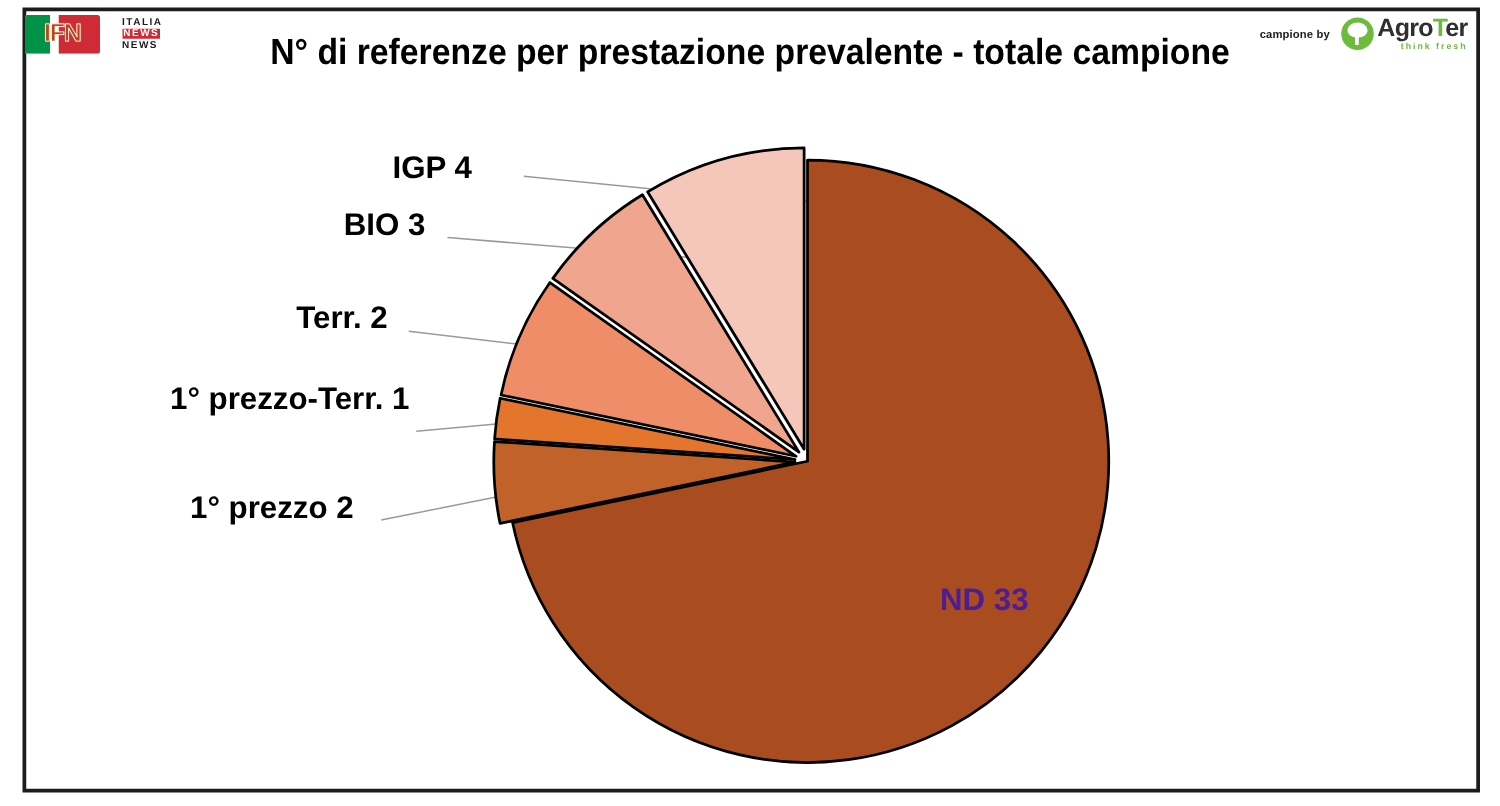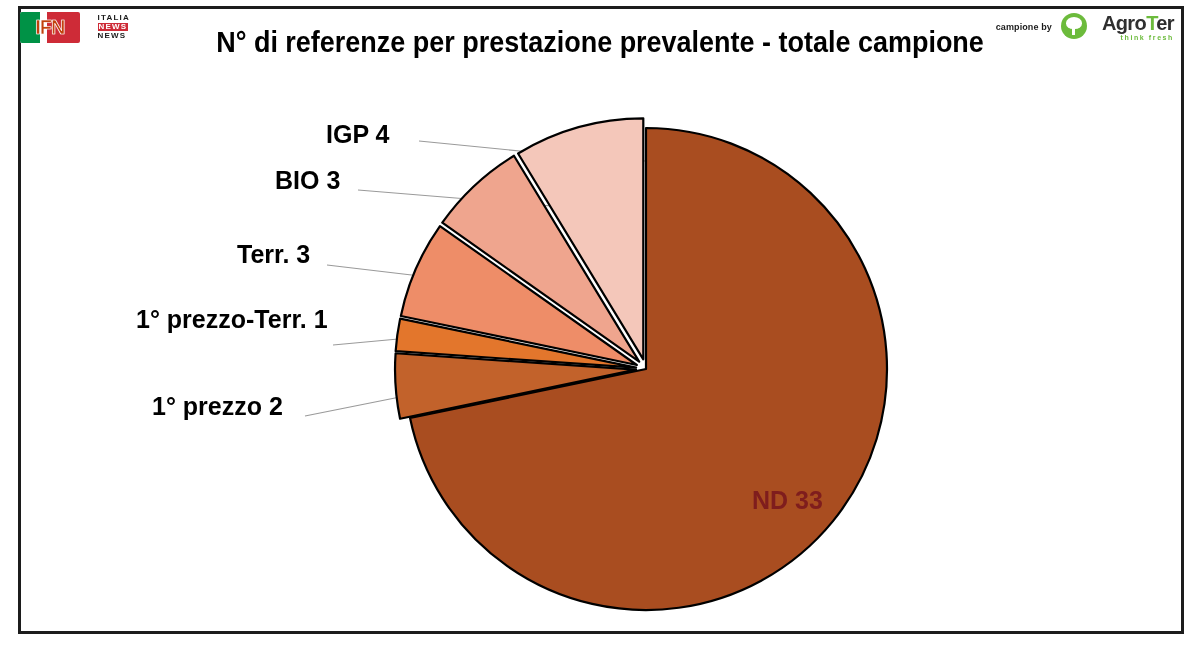--- a/index.html
+++ b/index.html
@@ -110,22 +110,21 @@
   #powered-by {
     font-family: "Liberation Sans", sans-serif;
     font-size: 9px;
     font-weight: bold;
     color: #1b1b1b;
     margin-right: 9px;
     letter-spacing: 0.1px;
   }
   .agro-mark {
     display: flex;
-    align-items: flex-start;
-    gap: 12px;
+    align-items: center;
   }
   .agro-circle {
     width: 26px; height: 26px;
     border-radius: 50%;
     background: #6cbb3c;
     position: relative;
     margin-right: 3px;
     flex: none;
   }
   .agro-circle .trunk {
@@ -205,37 +204,36 @@
   
   .callout {
     position: absolute;
     font-family: "Liberation Sans", sans-serif;
     font-weight: bold;
     font-size: 25px;
     color: #000000;
     white-space: nowrap;
     z-index: 4;
   }
-  #label-igp           { left: 326px; top: 120px; }
+  #label-igp           { left: 314px; top: 120px; }
   #label-bio           { left: 275px; top: 166px; }
   #label-terr          { left: 237px; top: 240px; }
   #label-prezzo-terr   { left: 136px; top: 305px; }
   #label-prezzo        { left: 152px; top: 392px; }
 
   #label-nd {
     position: absolute;
     left: 752px;
     top: 466px;
     font-family: "Liberation Sans", sans-serif;
     font-weight: bold;
     font-size: 25px;
-    color: #7f1d1d;
+    color: #4c1d95;
     white-space: nowrap;
     z-index: 4;
-    margin-top: 20px;
   }
 </style>
 </head>
 <body>
 
 <div id="slide">
   <div id="frame"></div>
 
   <div id="ifn-logo">
     <div class="ifn-mark">
@@ -281,18 +279,18 @@
           <path d="M 636.02 369.68 L 400.06 418.72 A 241 241 0 0 1 395.59 353.24 Z" fill="#c2622b" class="slice-path"></path>
           <path d="M 636.09 367.64 L 395.65 351.19 A 241 241 0 0 1 400.13 318.61 Z" fill="#e3762c" class="slice-path"></path>
           <path d="M 636.83 365.02 L 400.87 315.98 A 241 241 0 0 1 439.94 226.04 Z" fill="#ee8d68" class="slice-path"></path>
           <path d="M 639.17 361.69 L 442.28 222.71 A 241 241 0 0 1 513.95 155.78 Z" fill="#efa58e" class="slice-path"></path>
           <path d="M 643.30 359.37 L 518.08 153.46 A 241 241 0 0 1 643.30 118.37 Z" fill="#f4c7ba" class="slice-path"></path>
         </g>
     </svg>
 
     <div class="callout" id="label-igp">IGP 4</div>
     <div class="callout" id="label-bio">BIO 3</div>
-    <div class="callout" id="label-terr">Terr. 3</div>
+    <div class="callout" id="label-terr">Terr. 2</div>
     <div class="callout" id="label-prezzo-terr">1° prezzo-Terr. 1</div>
     <div class="callout" id="label-prezzo">1° prezzo 2</div>
     <div id="label-nd">ND 33</div>
   </div>
 </div>
 
 </body></html>

